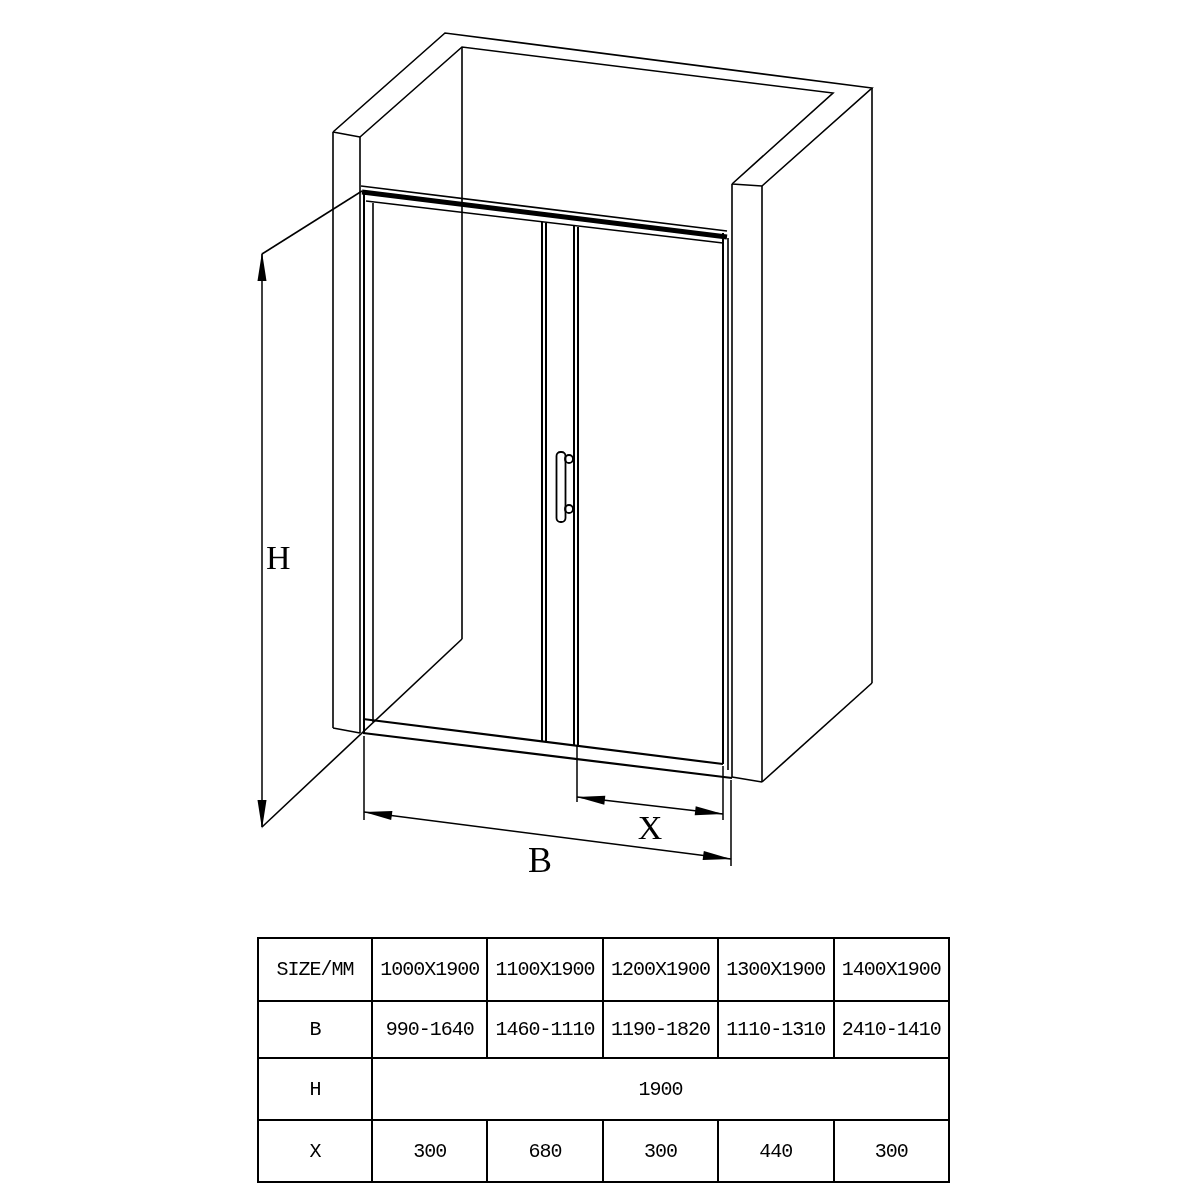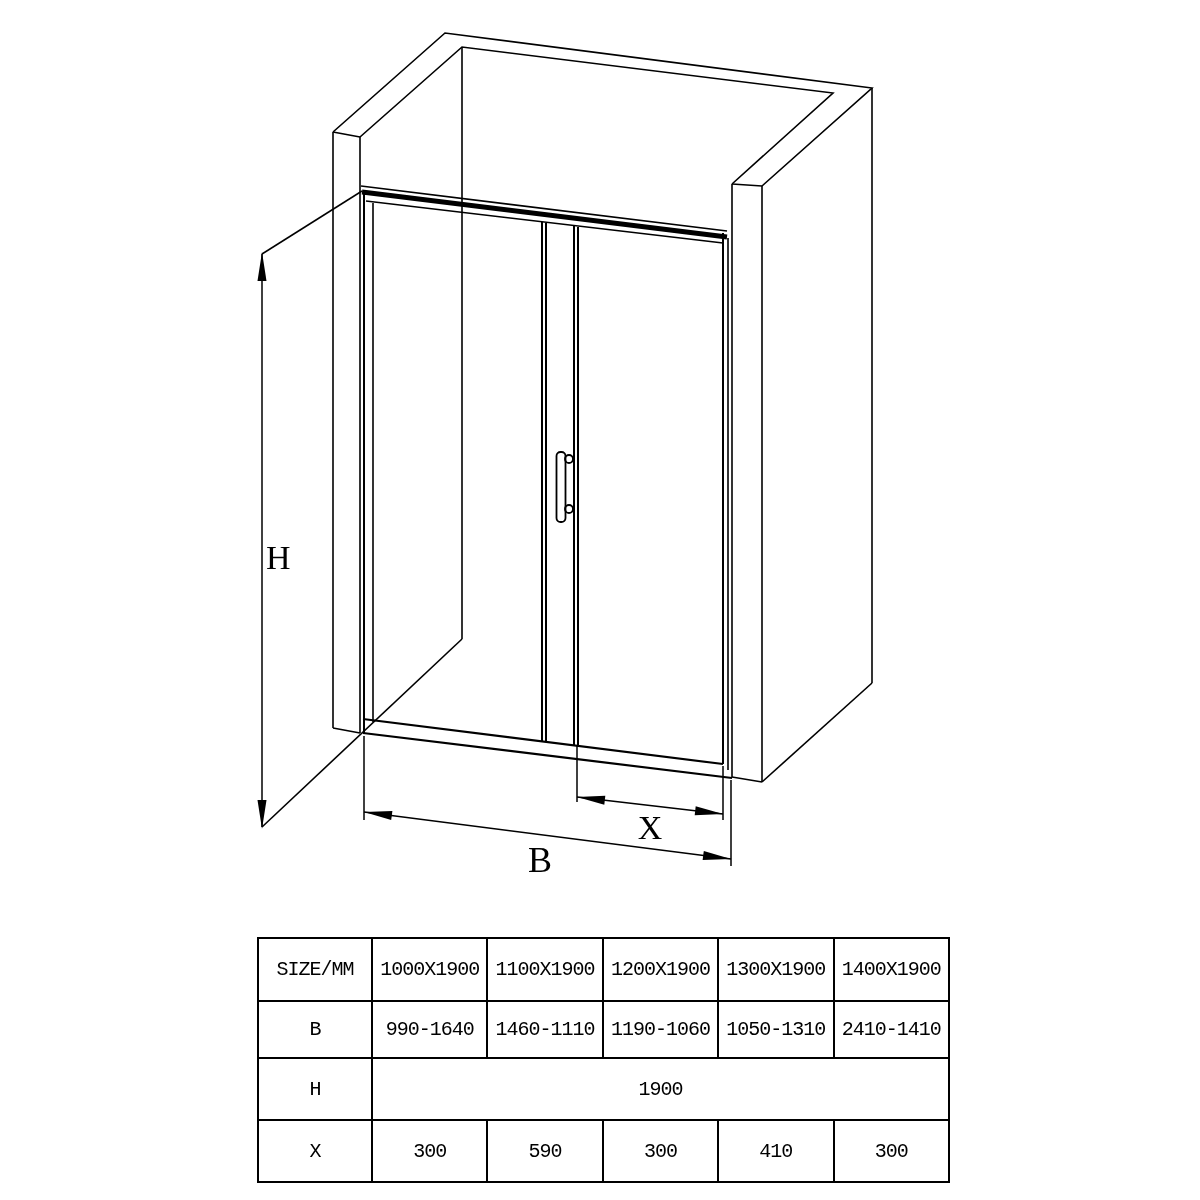--- a/index.html
+++ b/index.html
@@ -118,32 +118,32 @@
         <td>1000X1900</td>
         <td>1100X1900</td>
         <td>1200X1900</td>
         <td>1300X1900</td>
         <td>1400X1900</td>
       </tr>
       <tr class="r2">
         <td>B</td>
         <td>990-1640</td>
         <td>1460-1110</td>
-        <td>1190-1060</td>
-        <td>1050-1310</td>
+        <td>1190-1820</td>
+        <td>1110-1310</td>
         <td>2410-1410</td>
       </tr>
       <tr class="r3">
         <td>H</td>
         <td colspan="5">1900</td>
       </tr>
       <tr class="r4">
         <td>X</td>
         <td>300</td>
-        <td>590</td>
+        <td>680</td>
         <td>300</td>
-        <td>410</td>
+        <td>440</td>
         <td>300</td>
       </tr>
     </tbody>
       </table>
   </div>
 </div>
 
 </body></html>

